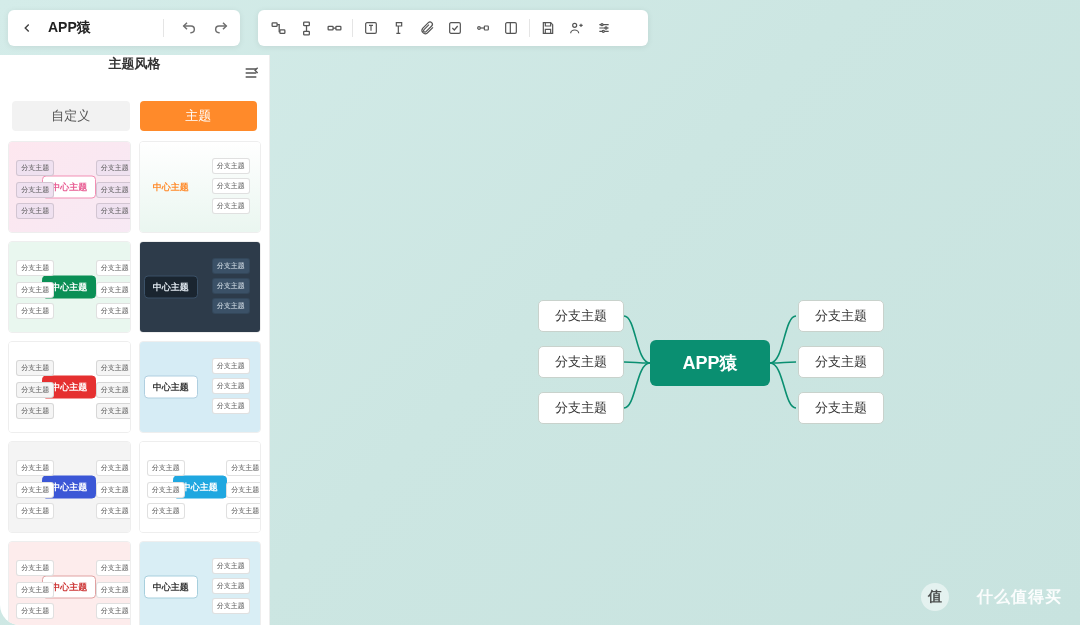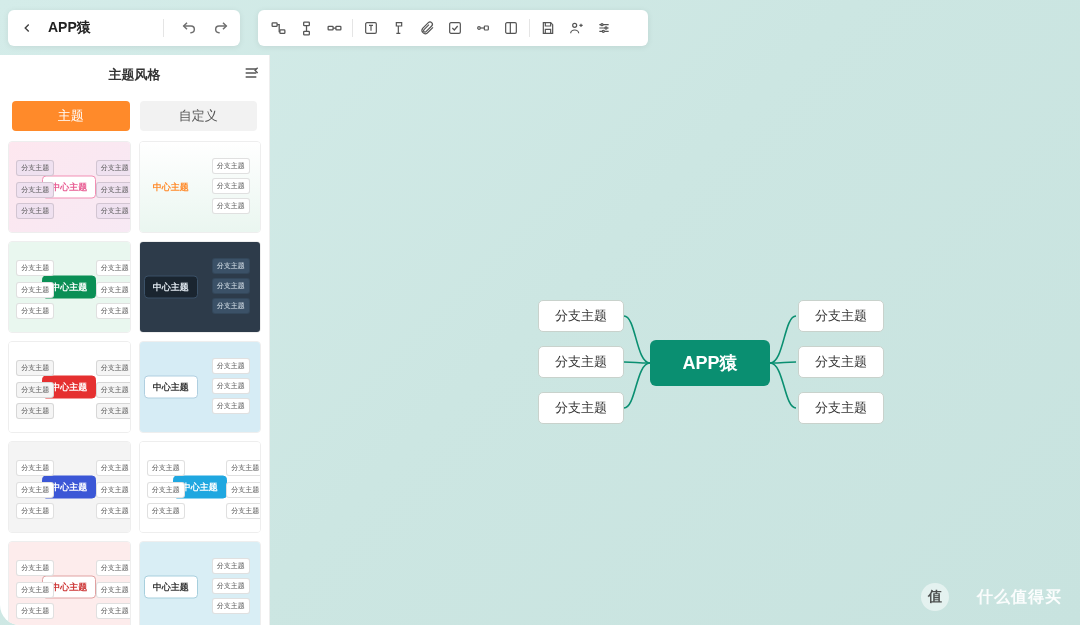--- a/index.html
+++ b/index.html
@@ -15,21 +15,21 @@
 .tool-btn { width:28px; height:28px; display:flex; align-items:center; justify-content:center; color:#555; cursor:pointer; }
 .tool-sep { width:1px; height:18px; background:#e5e5e5; margin:0 4px;}
 .back-btn { width:22px; height:22px; display:flex; align-items:center; justify-content:center; cursor:pointer; }
 .title-txt { font-weight:700; font-size:14px; color:#222; flex:0 0 auto; }
 .sep { width:1px; height:18px; background:#e5e5e5; margin:0 4px;}
 .hist { width:22px; height:22px; display:flex; align-items:center; justify-content:center; cursor:pointer; color:#555;}
 .hist svg{opacity:.85}
 .topbar.title .spacer{flex:1}
 
 .sidebar { position:absolute; top:55px; left:0; width:270px; height:570px; background:#fff; border-right:1px solid #eee; display:flex; flex-direction:column; }
-.side-head { display:flex; align-items:center; justify-content:center; height:40px; position:relative;}
+.side-head { display:flex; align-items:flex-start; justify-content:center; height:40px; position:relative;}
 .side-head-title{ font-size:13px; color:#333; font-weight:600;}
 .collapse { position:absolute; right:10px; top:10px; cursor:pointer; color:#555;}
 .tabs { display:flex; padding:6px 12px 10px; gap:10px;}
 .tab { flex:1; height:30px; border-radius:4px; display:flex; align-items:center; justify-content:center; font-size:13px; cursor:pointer;}
 .tab.active{ background:#ff8a2a; color:#fff;}
 .tab.inactive{ background:#f2f2f2; color:#555;}
 .themes { flex:1; overflow-y:auto; padding:0 8px; display:grid; grid-template-columns:1fr 1fr; gap:8px;}
 .theme { height:92px; border:1px solid #eee; border-radius:4px; position:relative; overflow:hidden; cursor:pointer;}
 
 .tp { position:absolute; inset:0;}
@@ -159,22 +159,22 @@
   <div class="side-head">
     <div class="side-head-title">主题风格</div>
     <div class="collapse">
       <svg width="16" height="16" viewBox="0 0 24 24" fill="none" stroke="#555" stroke-width="2">
           <path d="M4 6h16M4 12h16M4 18h16"></path>
           <polyline points="10 4 6 8 10 12" transform="translate(12 0)"></polyline>
         </svg>
     </div>
   </div>
   <div class="tabs">
+    <div class="tab inactive">自定义</div>
     <div class="tab active">主题</div>
-    <div class="tab inactive">自定义</div>
   </div>
   <div class="themes" id="themes">
       <div class="theme">
         <div class="tp" style="background:linear-gradient(135deg,#fde7ef,#f7e9f4)">
           <div class="center" style="background:#fff;border:1px solid #f28fb4;color:#e85b92;">中心主题</div>
           <div class="node" style="left:6%;top:20%;background:#efe1f0;color:#555">分支主题</div>
           <div class="node" style="left:6%;top:44%;background:#efe1f0;color:#555">分支主题</div>
           <div class="node" style="left:6%;top:68%;background:#efe1f0;color:#555">分支主题</div>
           <div class="node" style="left:72%;top:20%;background:#efe1f0;color:#555">分支主题</div>
           <div class="node" style="left:72%;top:44%;background:#efe1f0;color:#555">分支主题</div>

